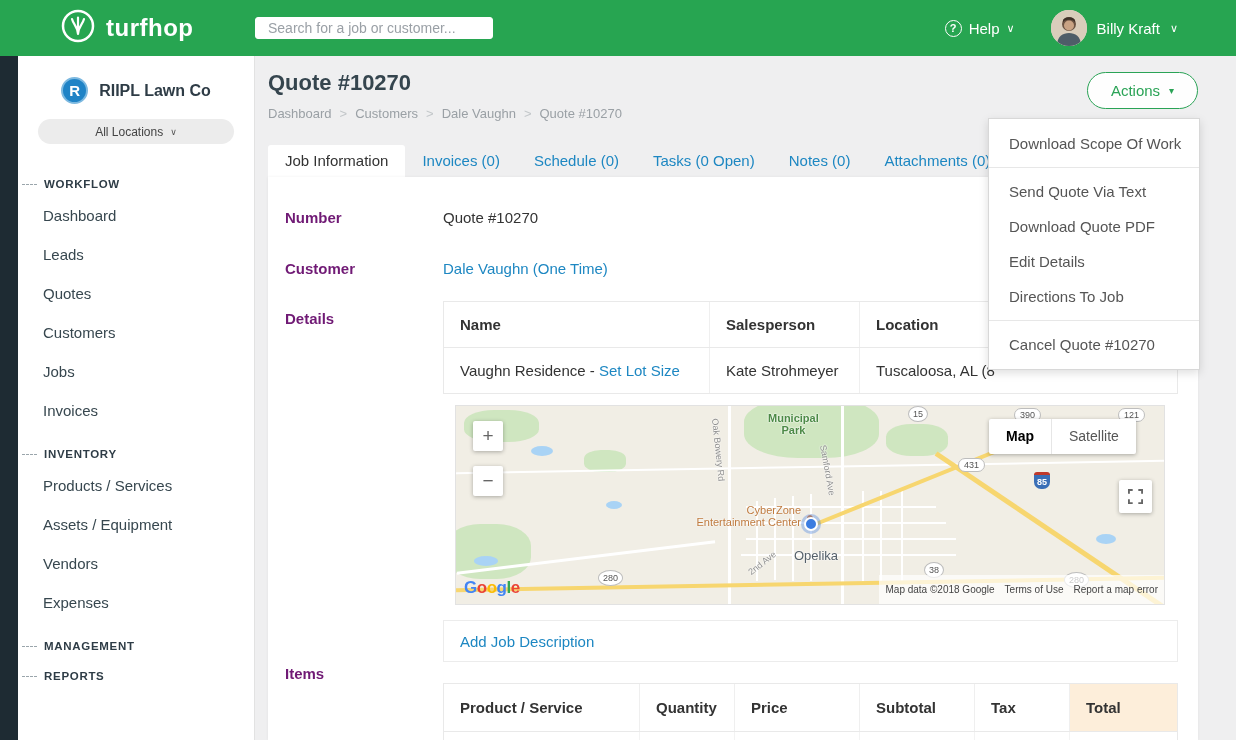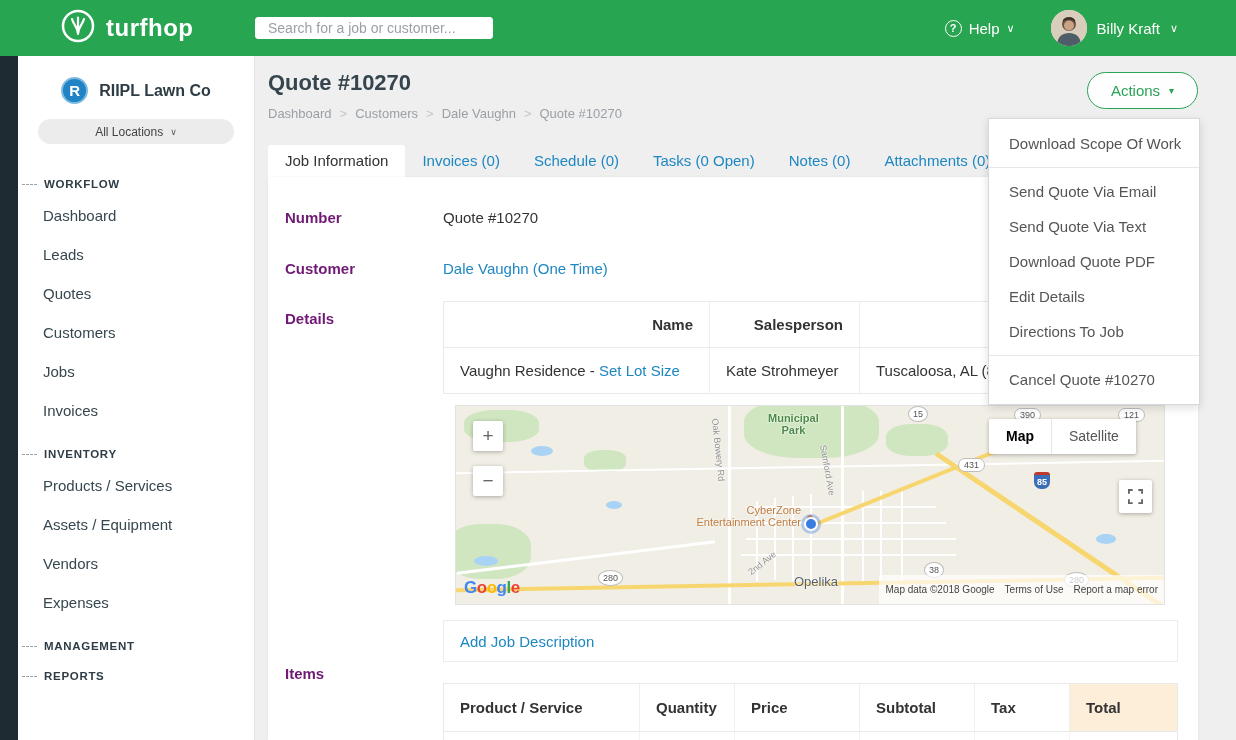--- a/index.html
+++ b/index.html
@@ -57,33 +57,33 @@
   .field-label { position:absolute; left:17px; font-size:15px; font-weight:bold; color:#701a75; }
   .field-value { position:absolute; left:175px; font-size:15px; color:#333; }
   .link { color:#1d87c2; cursor:pointer; }
 
   
   .details-table { position:absolute; left:175px; top:124px; width:735px; border:1px solid #e9e9e9; background:#fff; }
   .dt-row { display:grid; grid-template-columns:265px 150px 1fr; }
   .dt-row.hdr { border-bottom:1px solid #e9e9e9; }
   .dt-cell { padding:14px 16px; font-size:15px; color:#333; border-left:1px solid #efefef; white-space:nowrap; overflow:hidden; }
   .dt-cell:first-child { border-left:none; }
-  .dt-row.hdr .dt-cell { font-weight:bold;text-align:right; }
+  .dt-row.hdr .dt-cell { font-weight:bold; }
 
   
   .map { position:absolute; left:187px; top:228px; width:710px; height:200px; background:#f1eee5; border:1px solid #e2e2e2; overflow:hidden; cursor:grab; }
   .patch { position:absolute; border-radius:40%; }
   .green { background:#cfe6c0; }
   .water { background:#a9d3f5; border-radius:50%; }
   .road { position:absolute; background:#ffffff; }
   .road-y { position:absolute; background:#f7d66f; }
   .map-label { position:absolute; font-size:11px; text-shadow:0 0 2px #fff, 0 0 2px #fff; white-space:nowrap; }
   .lbl-park { color:#4c8a46; text-align:center; }
   .lbl-poi { color:#bf7a3e; text-align:right; }
-  .lbl-city { color:#55606a; font-size:13px;margin-top:26px; }
+  .lbl-city { color:#55606a; font-size:13px; }
   .lbl-street { color:#8f8f8f; font-size:9px; }
   .shield { position:absolute; font-size:9px; color:#555; background:#fff; border:1px solid #bdbdbd; padding:1px 5px; border-radius:8px; text-shadow:none; }
   .shield.circle { border-radius:50%; padding:2px 4px; }
   .shield.interstate { background:#3a6fb7; color:#fff; border:none; border-top:3px solid #c0392b; border-radius:3px 3px 7px 7px; padding:2px 3px; font-weight:bold; }
   .poi-dot { position:absolute; width:8px; height:8px; border-radius:50%; background:#e08036; border:1px solid #fff; }
   .marker { position:absolute; width:14px; height:14px; border-radius:50%; background:#3b7ce0; border:2px solid #fff; box-shadow:0 0 0 3px rgba(59,124,224,.35); }
   .zoom-btn { position:absolute; left:17px; width:30px; height:30px; background:#fff; box-shadow:0 1px 4px rgba(0,0,0,.3); display:flex; align-items:center; justify-content:center; font-size:19px; color:#666; cursor:pointer; border-radius:2px; }
   .map-type { position:absolute; left:533px; top:13px; display:flex; background:#fff; box-shadow:0 1px 4px rgba(0,0,0,.3); border-radius:2px; overflow:hidden; }
   .map-type-btn { padding:0 17px; line-height:35px; font-size:14px; cursor:pointer; }
   .map-type-btn.sel { font-weight:bold; color:#000; }
@@ -202,21 +202,20 @@
   </div>
 
   <div class="actions-btn">
     <span>Actions</span>
     <span class="caret">▾</span>
   </div>
 
   <div class="dropdown">
     <div class="dd-item">Download Scope Of Work</div>
     <div class="dd-divider"></div>
-    <div class="dd-item">Send Quote Via Email</div>
     <div class="dd-item">Send Quote Via Text</div>
     <div class="dd-item">Download Quote PDF</div>
     <div class="dd-item">Edit Details</div>
     <div class="dd-item">Directions To Job</div>
     <div class="dd-divider"></div>
     <div class="dd-item">Cancel Quote #10270</div>
   </div>
 
   <div class="tabs">
     <div class="tab active">Job Information</div>

